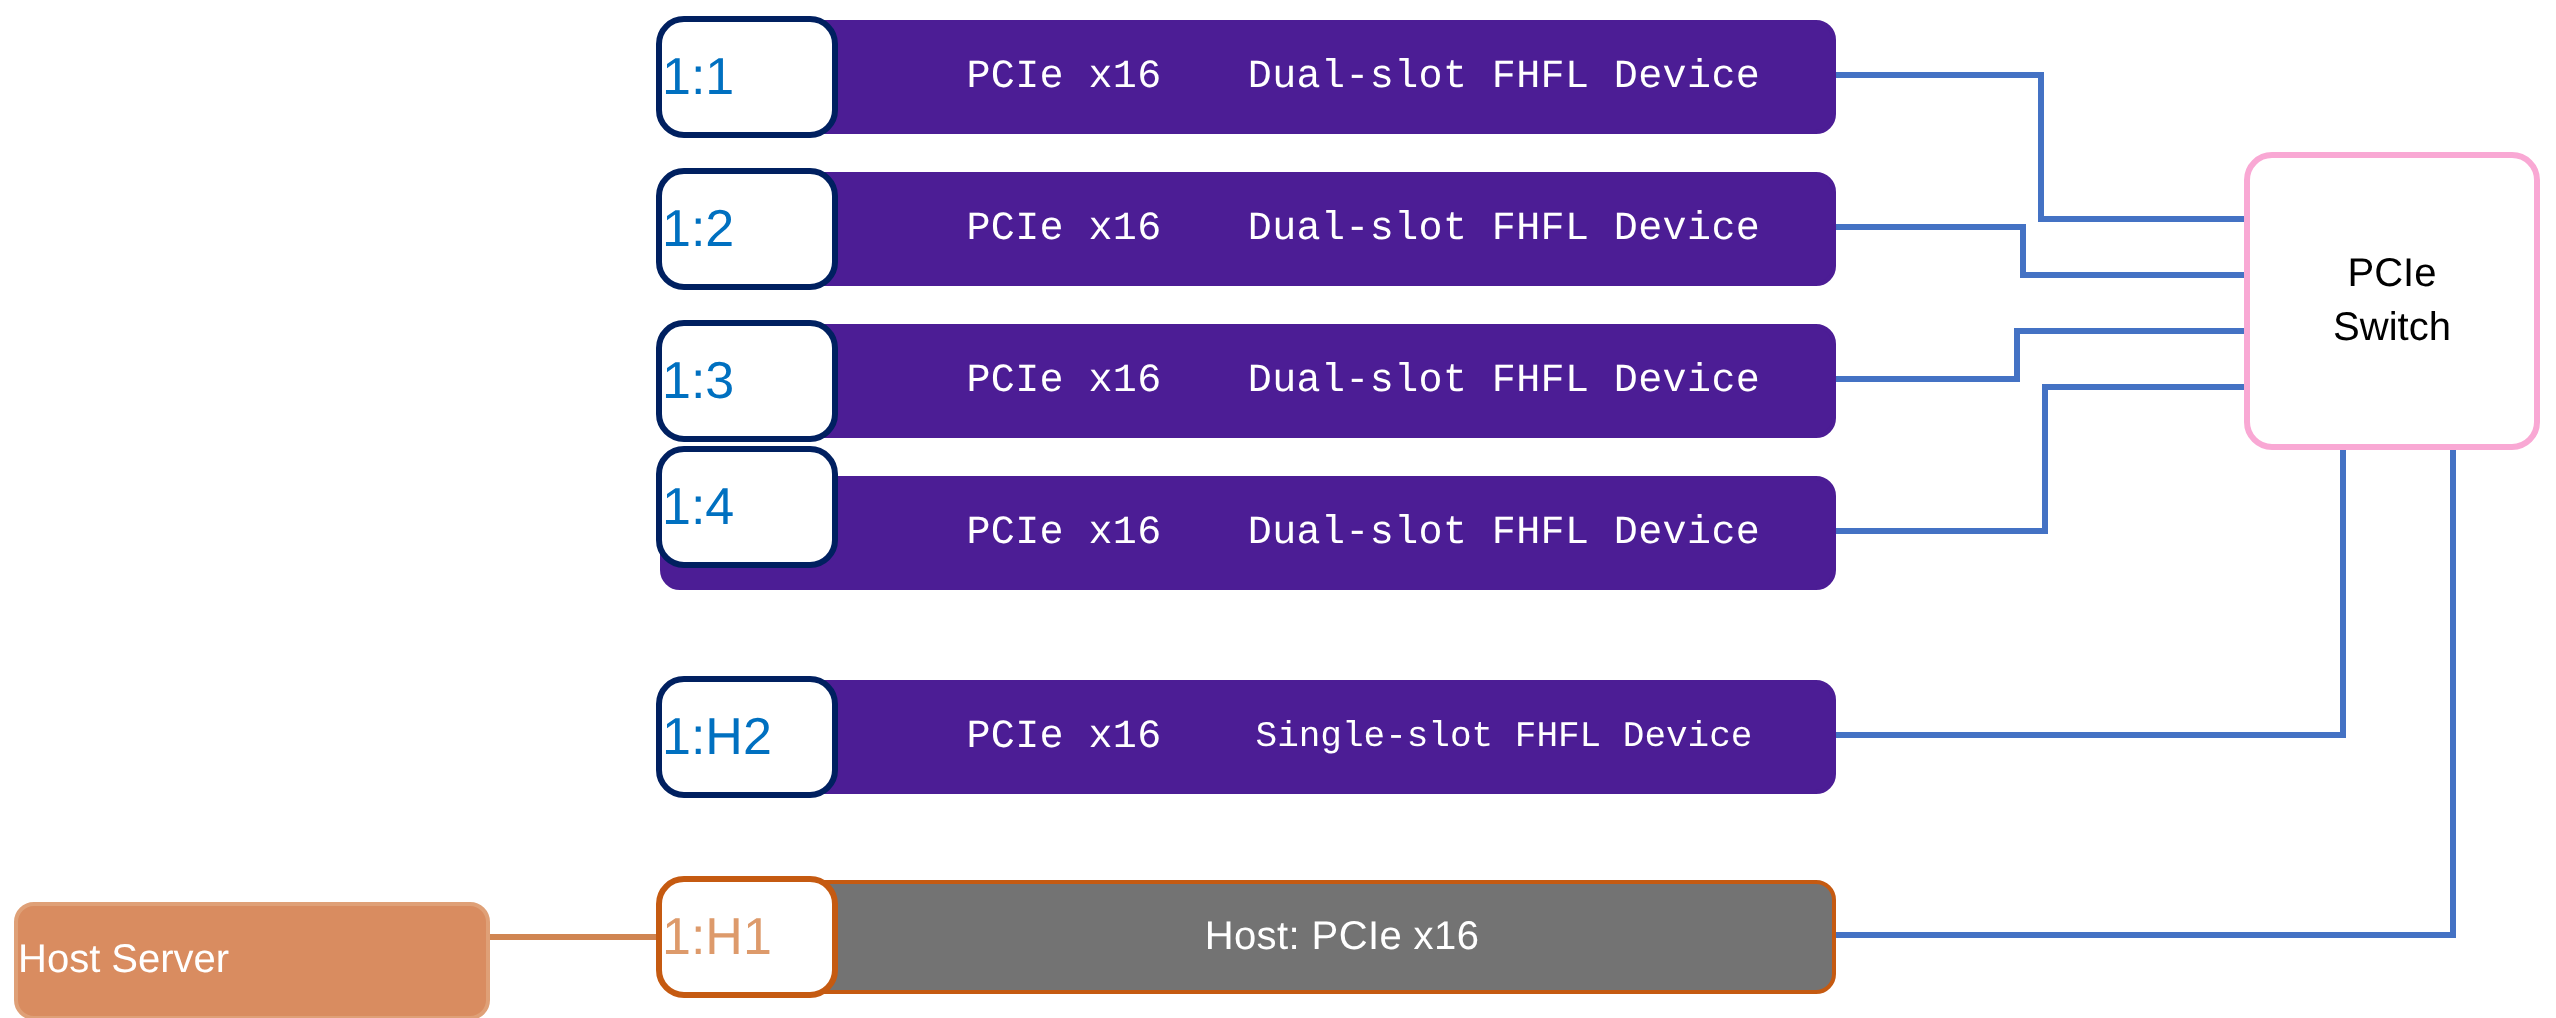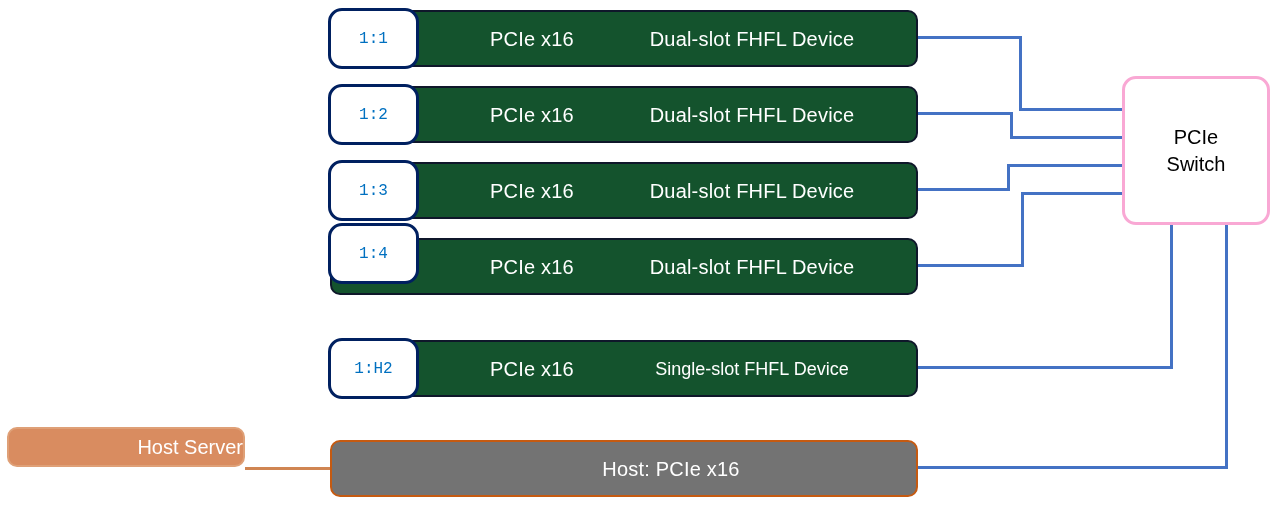--- a/index.html
+++ b/index.html
@@ -8,56 +8,55 @@
     width:1278px;height:509px;
     background:#ffffff;
     font-family:"Liberation Sans", sans-serif;
     overflow:hidden;
   }
   
   .bar{
     position:absolute;left:330px;width:588px;height:57px;
     border-radius:10px;box-sizing:border-box;
   }
-  .bar.blue{background:#14532d;border:2px solid #0f172a;}
+  .bar.blue{background:#4c1d95;border:2px solid #4c1d95;font-family:Liberation Mono, monospace;}
   .bar.orange{background:#737373;border:2px solid #C55A11;}
   .r1{top:10px}.r2{top:86px}.r3{top:162px}.r4{top:238px}.r5{top:340px}.r6{top:440px}
   .blabel{
     position:absolute;top:50%;transform:translateY(-50%);
     color:#ffffff;font-size:20px;white-space:nowrap;letter-spacing:0.2px;
   }
   .link{left:130px;width:140px;text-align:center;}
   .device{left:290px;width:260px;text-align:center;}
   .device.alt{font-size:18px;letter-spacing:0;}
   .hostbar-label{left:90px;width:498px;text-align:center;}
   
   .tag{
     position:absolute;left:328px;width:91px;height:61px;
     background:#ffffff;border-radius:14px;box-sizing:border-box;
-    display:flex;align-items:center;justify-content:center;
-    font-size:16px;
-    font-family:Liberation Mono, monospace;
+    display:flex;align-items:center;justify-content:flex-start;
+    font-size:26px;
   }
   .tag.blue-tag{border:3px solid #002060;color:#0070C0;}
   .tag.orange-tag{border:3px solid #C55A11;color:#DD9A6B;}
   .t1{top:8px}.t2{top:84px}.t3{top:160px}.t4{top:223px}.t5{top:338px}.t6{top:438px}
   
   .switch{
     position:absolute;left:1122px;top:76px;width:148px;height:149px;
     background:#ffffff;border:3px solid #f9a8d4;border-radius:14px;
     box-sizing:border-box;
     display:flex;flex-direction:column;align-items:center;justify-content:center;
     color:#000;font-size:20px;line-height:27px;text-align:center;
   }
   
   .hostbox{
-    position:absolute;left:7px;top:427px;width:238px;height:40px;
+    position:absolute;left:7px;top:451px;width:238px;height:59px;
     background:#D98C60;border:2px solid #DFA077;border-radius:10px;
     box-sizing:border-box;
-    display:flex;align-items:center;justify-content:flex-end;
+    display:flex;align-items:center;justify-content:flex-start;
     color:#ffffff;font-size:20px;
   }
   
   .hl{position:absolute;height:3px;background:#4472C4;}
   .vl{position:absolute;width:3px;background:#4472C4;}
   .ol{background:#D08552;}
 </style>
 </head>
 <body>
 
@@ -135,20 +134,23 @@
     <span class="blabel link">PCIe x16</span>
     <span class="blabel device alt">Single-slot FHFL Device</span>
   </div>
   <div class="tag blue-tag t5">
     <span>1:H2</span>
   </div>
 
   <div class="bar orange r6">
     <span class="blabel hostbar-label">Host: PCIe x16</span>
   </div>
+  <div class="tag orange-tag t6">
+    <span>1:H1</span>
+  </div>
 
   <div class="switch">
     <div>PCIe</div>
     <div>Switch</div>
   </div>
 
   <div class="hostbox">
     <span>Host Server</span>
   </div>
 

